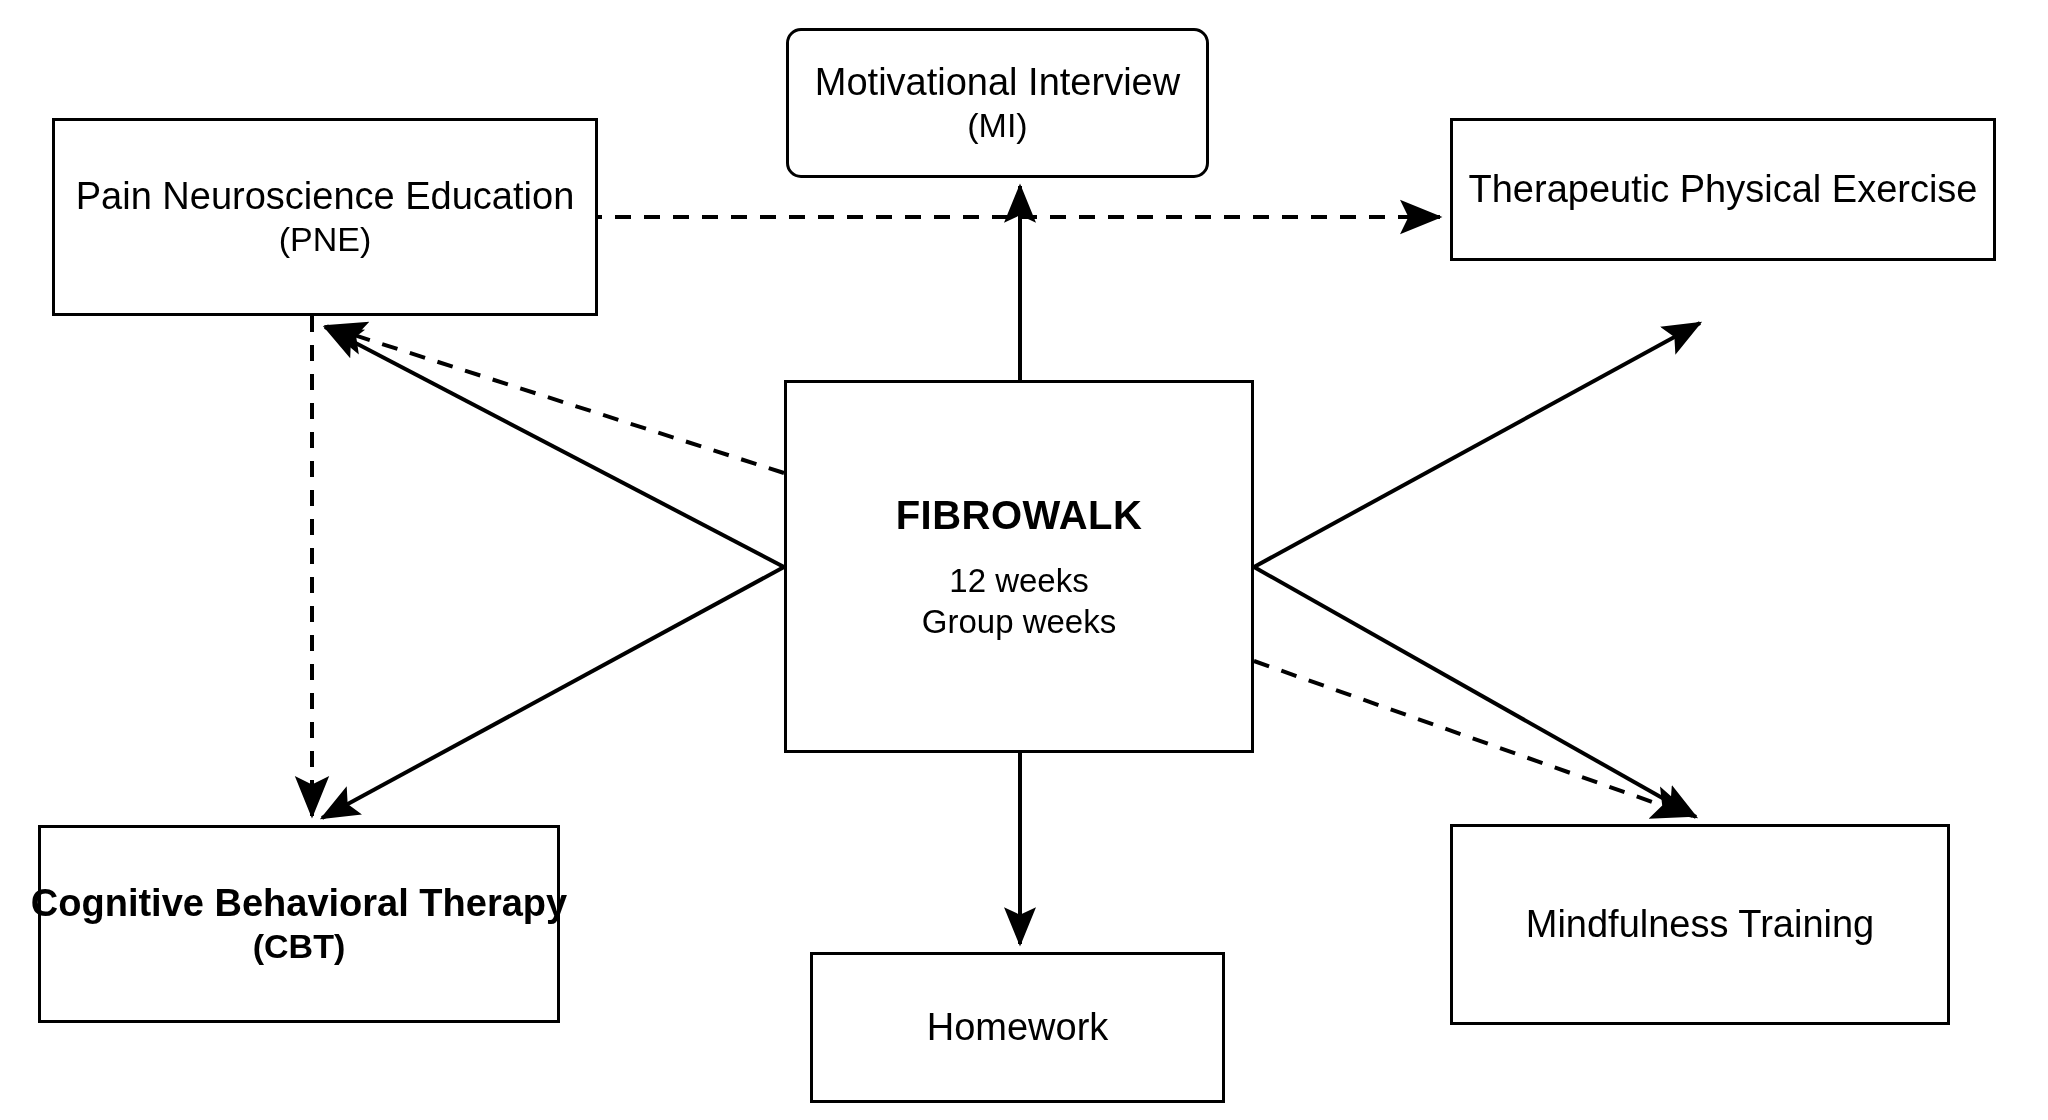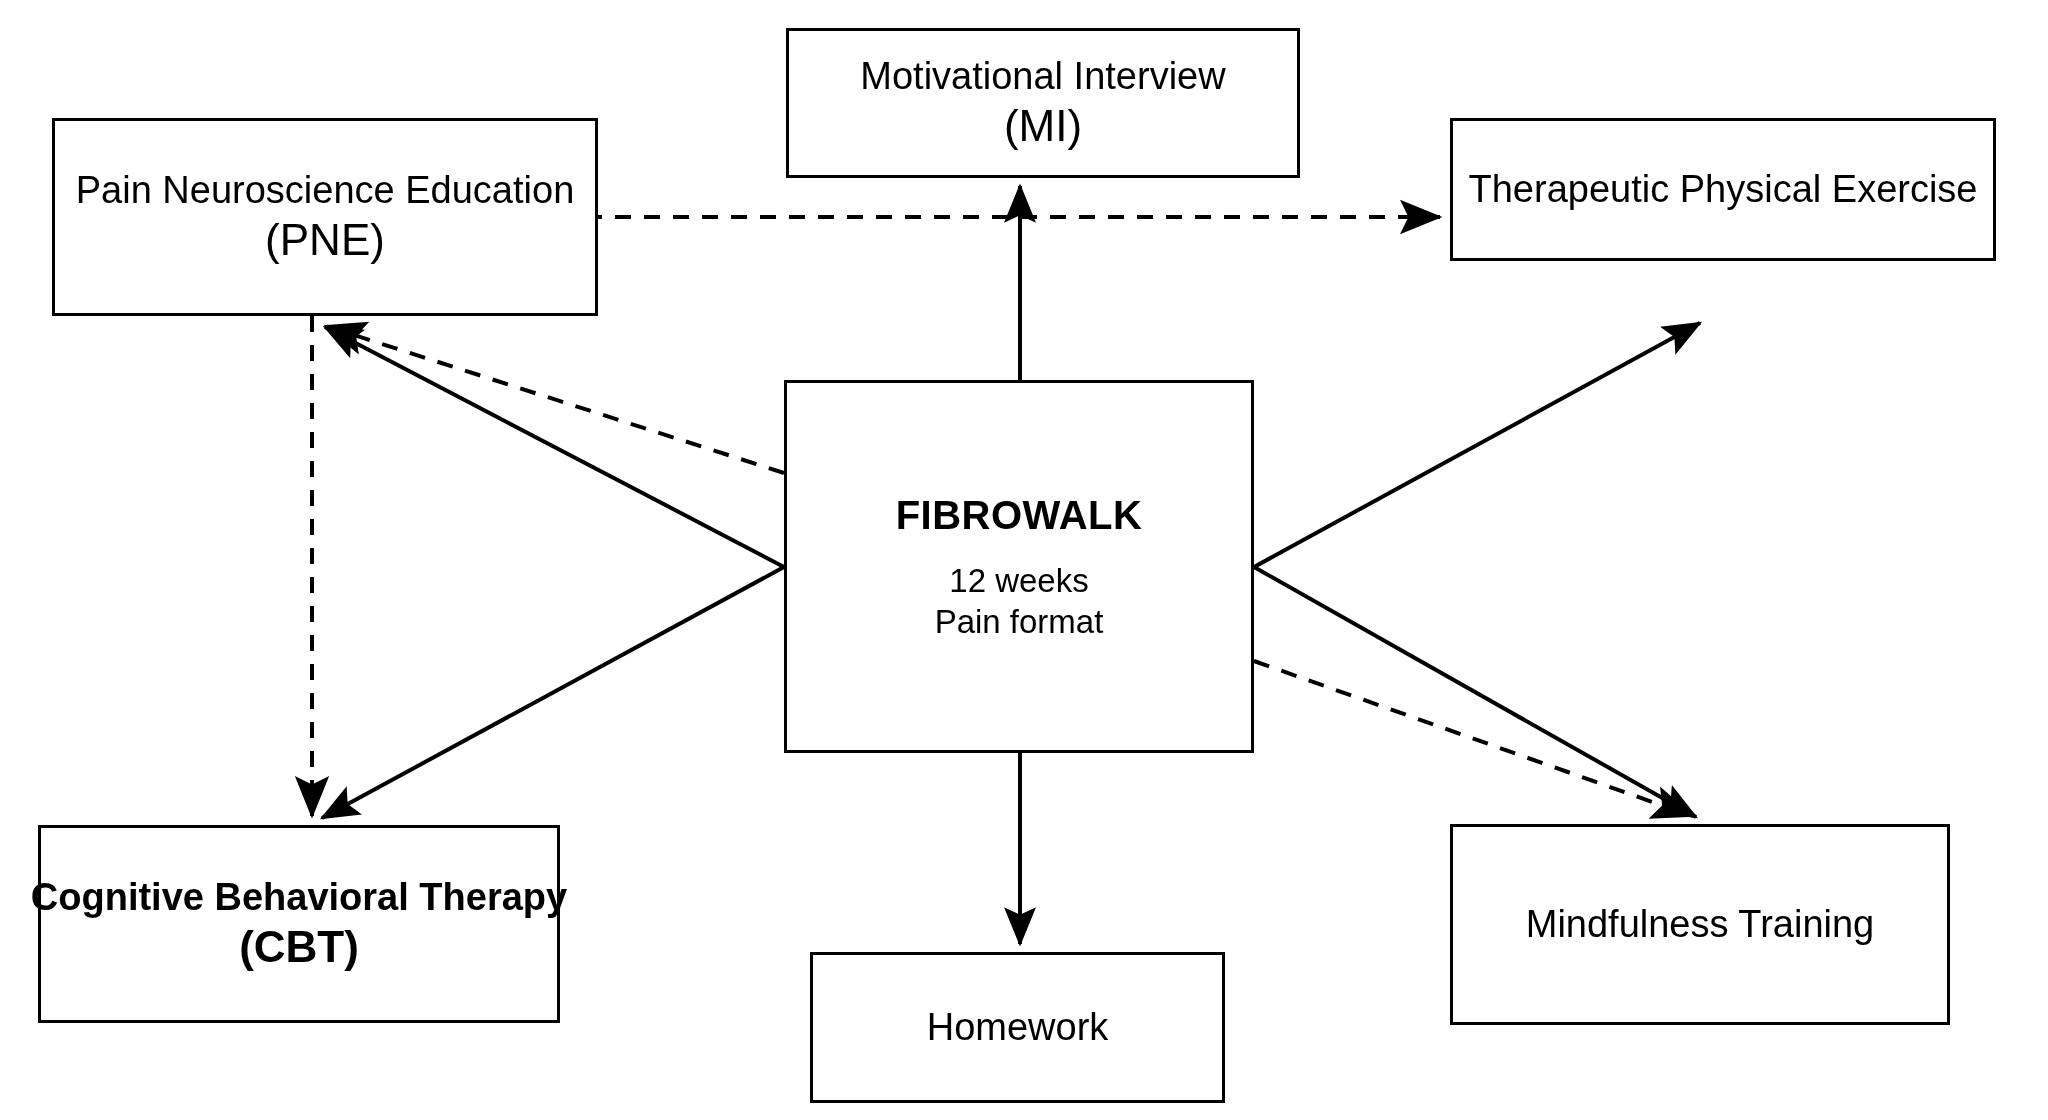--- a/index.html
+++ b/index.html
@@ -36,21 +36,21 @@
     text-align: center;
     color: #000000;
     z-index: 2;
   }
   .node .line1 {
     font-size: 38px;
     line-height: 1.22;
     white-space: nowrap;
   }
   .node .line2 {
-    font-size: 44px;
+    font-size: 34px;
     line-height: 1.22;
     white-space: nowrap;
   }
   .node.center .title {
     font-size: 40px;
     font-weight: bold;
     letter-spacing: 0.5px;
     line-height: 1.2;
   }
   .node.center .sub {
@@ -92,34 +92,34 @@
     <line x1="1254" y1="661" x2="1692" y2="816" stroke="#000000" stroke-width="4" stroke-dasharray="16,13" marker-end="url(#ahd)"></line>
 
     <line x1="1020" y1="753" x2="1020" y2="944" stroke="#000000" stroke-width="4" marker-end="url(#ah)"></line>
   </svg>
 
   <div class="node" style="left:40px; top:118px; width:546px; height:198px;margin-left:12px;">
     <div class="line1">Pain Neuroscience Education</div>
     <div class="line2">(PNE)</div>
   </div>
 
-  <div class="node" style="left:786px; top:28px; width:514px; height:150px;">
+  <div class="node" style="left:786px; top:28px; width:423px; height:150px;border-radius:15px;">
     <div class="line1">Motivational Interview</div>
     <div class="line2">(MI)</div>
   </div>
 
   <div class="node" style="left:1450px; top:118px; width:546px; height:143px;">
     <div class="line1">Therapeutic Physical Exercise</div>
   </div>
 
   <div class="node center" style="left:784px; top:380px; width:470px; height:373px;gap:21px;">
     <div class="title">FIBROWALK</div>
     <div class="sub">
       <div>12 weeks</div>
-      <div>Pain format</div>
+      <div>Group weeks</div>
     </div>
   </div>
 
   <div class="node" style="left:38px; top:825px; width:522px; height:198px;font-weight:bold;">
     <div class="line1">Cognitive Behavioral Therapy</div>
     <div class="line2">(CBT)</div>
   </div>
 
   <div class="node" style="left:810px; top:952px; width:415px; height:151px;">
     <div class="line1">Homework</div>

